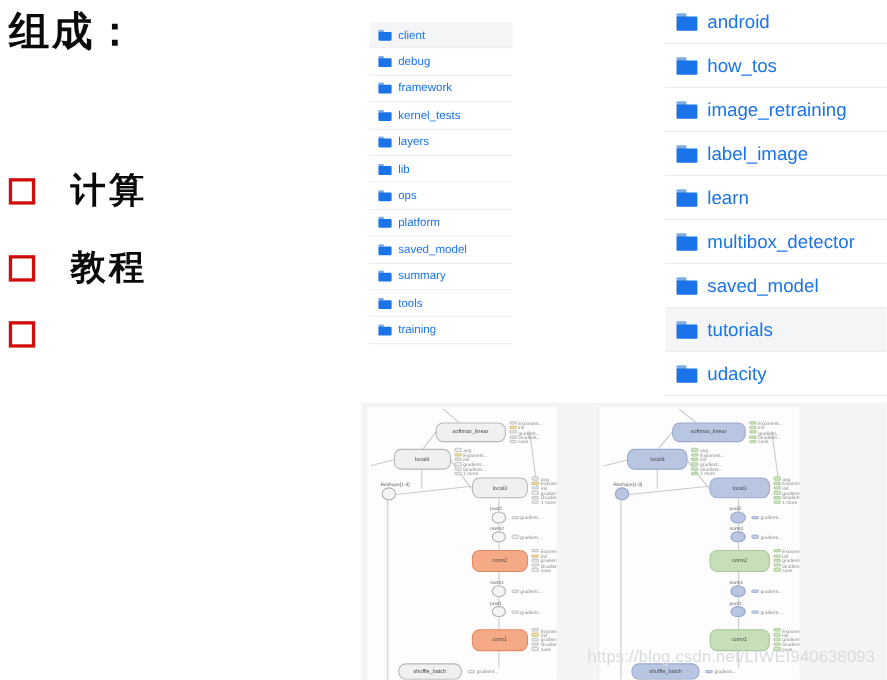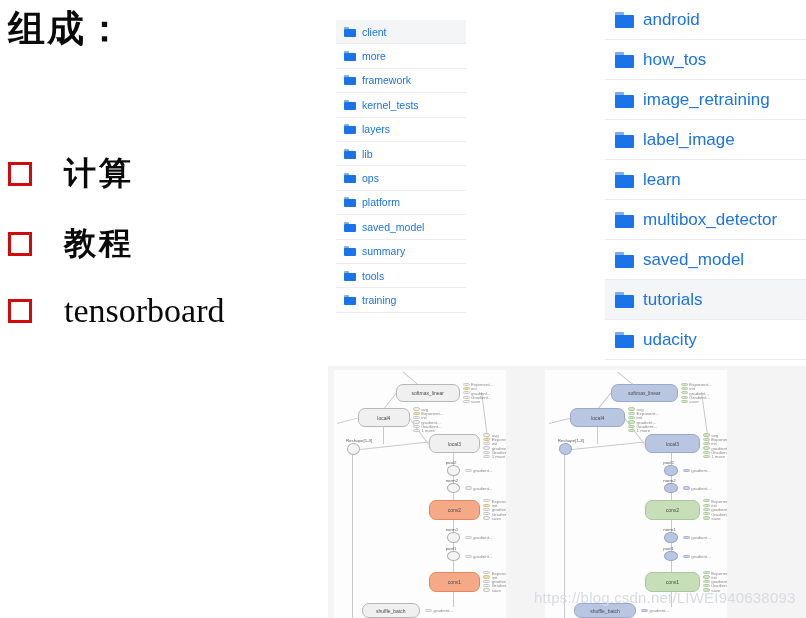--- a/index.html
+++ b/index.html
@@ -247,38 +247,37 @@
     <div class="bullet-label cjk">计算</div>
   </div>
 
   <div class="bullet-row" id="bullet-1">
     <div class="bullet-box"></div>
     <div class="bullet-label cjk">教程</div>
   </div>
 
   <div class="bullet-row" id="bullet-2">
     <div class="bullet-box"></div>
-    <div class="bullet-label latin">tensorboard</div>
   </div>
 </div>
 
 <div class="file-panel" id="file-panel-left">
     <div class="file-row selected" style="background: rgb(244, 245, 247);">
       <span class="folder-icon">
         <span class="tab"></span>
         <span class="body" style="background: rgb(26, 115, 232);"></span>
       </span>
       <span class="file-name" style="color: rgb(26, 115, 232);">client</span>
     </div>
     <div class="file-row">
       <span class="folder-icon">
         <span class="tab"></span>
         <span class="body" style="background: rgb(26, 115, 232);"></span>
       </span>
-      <span class="file-name" style="color: rgb(26, 115, 232);">more</span>
+      <span class="file-name" style="color: rgb(26, 115, 232);">debug</span>
     </div>
     <div class="file-row">
       <span class="folder-icon">
         <span class="tab"></span>
         <span class="body" style="background: rgb(26, 115, 232);"></span>
       </span>
       <span class="file-name" style="color: rgb(26, 115, 232);">framework</span>
     </div>
     <div class="file-row">
       <span class="folder-icon">

